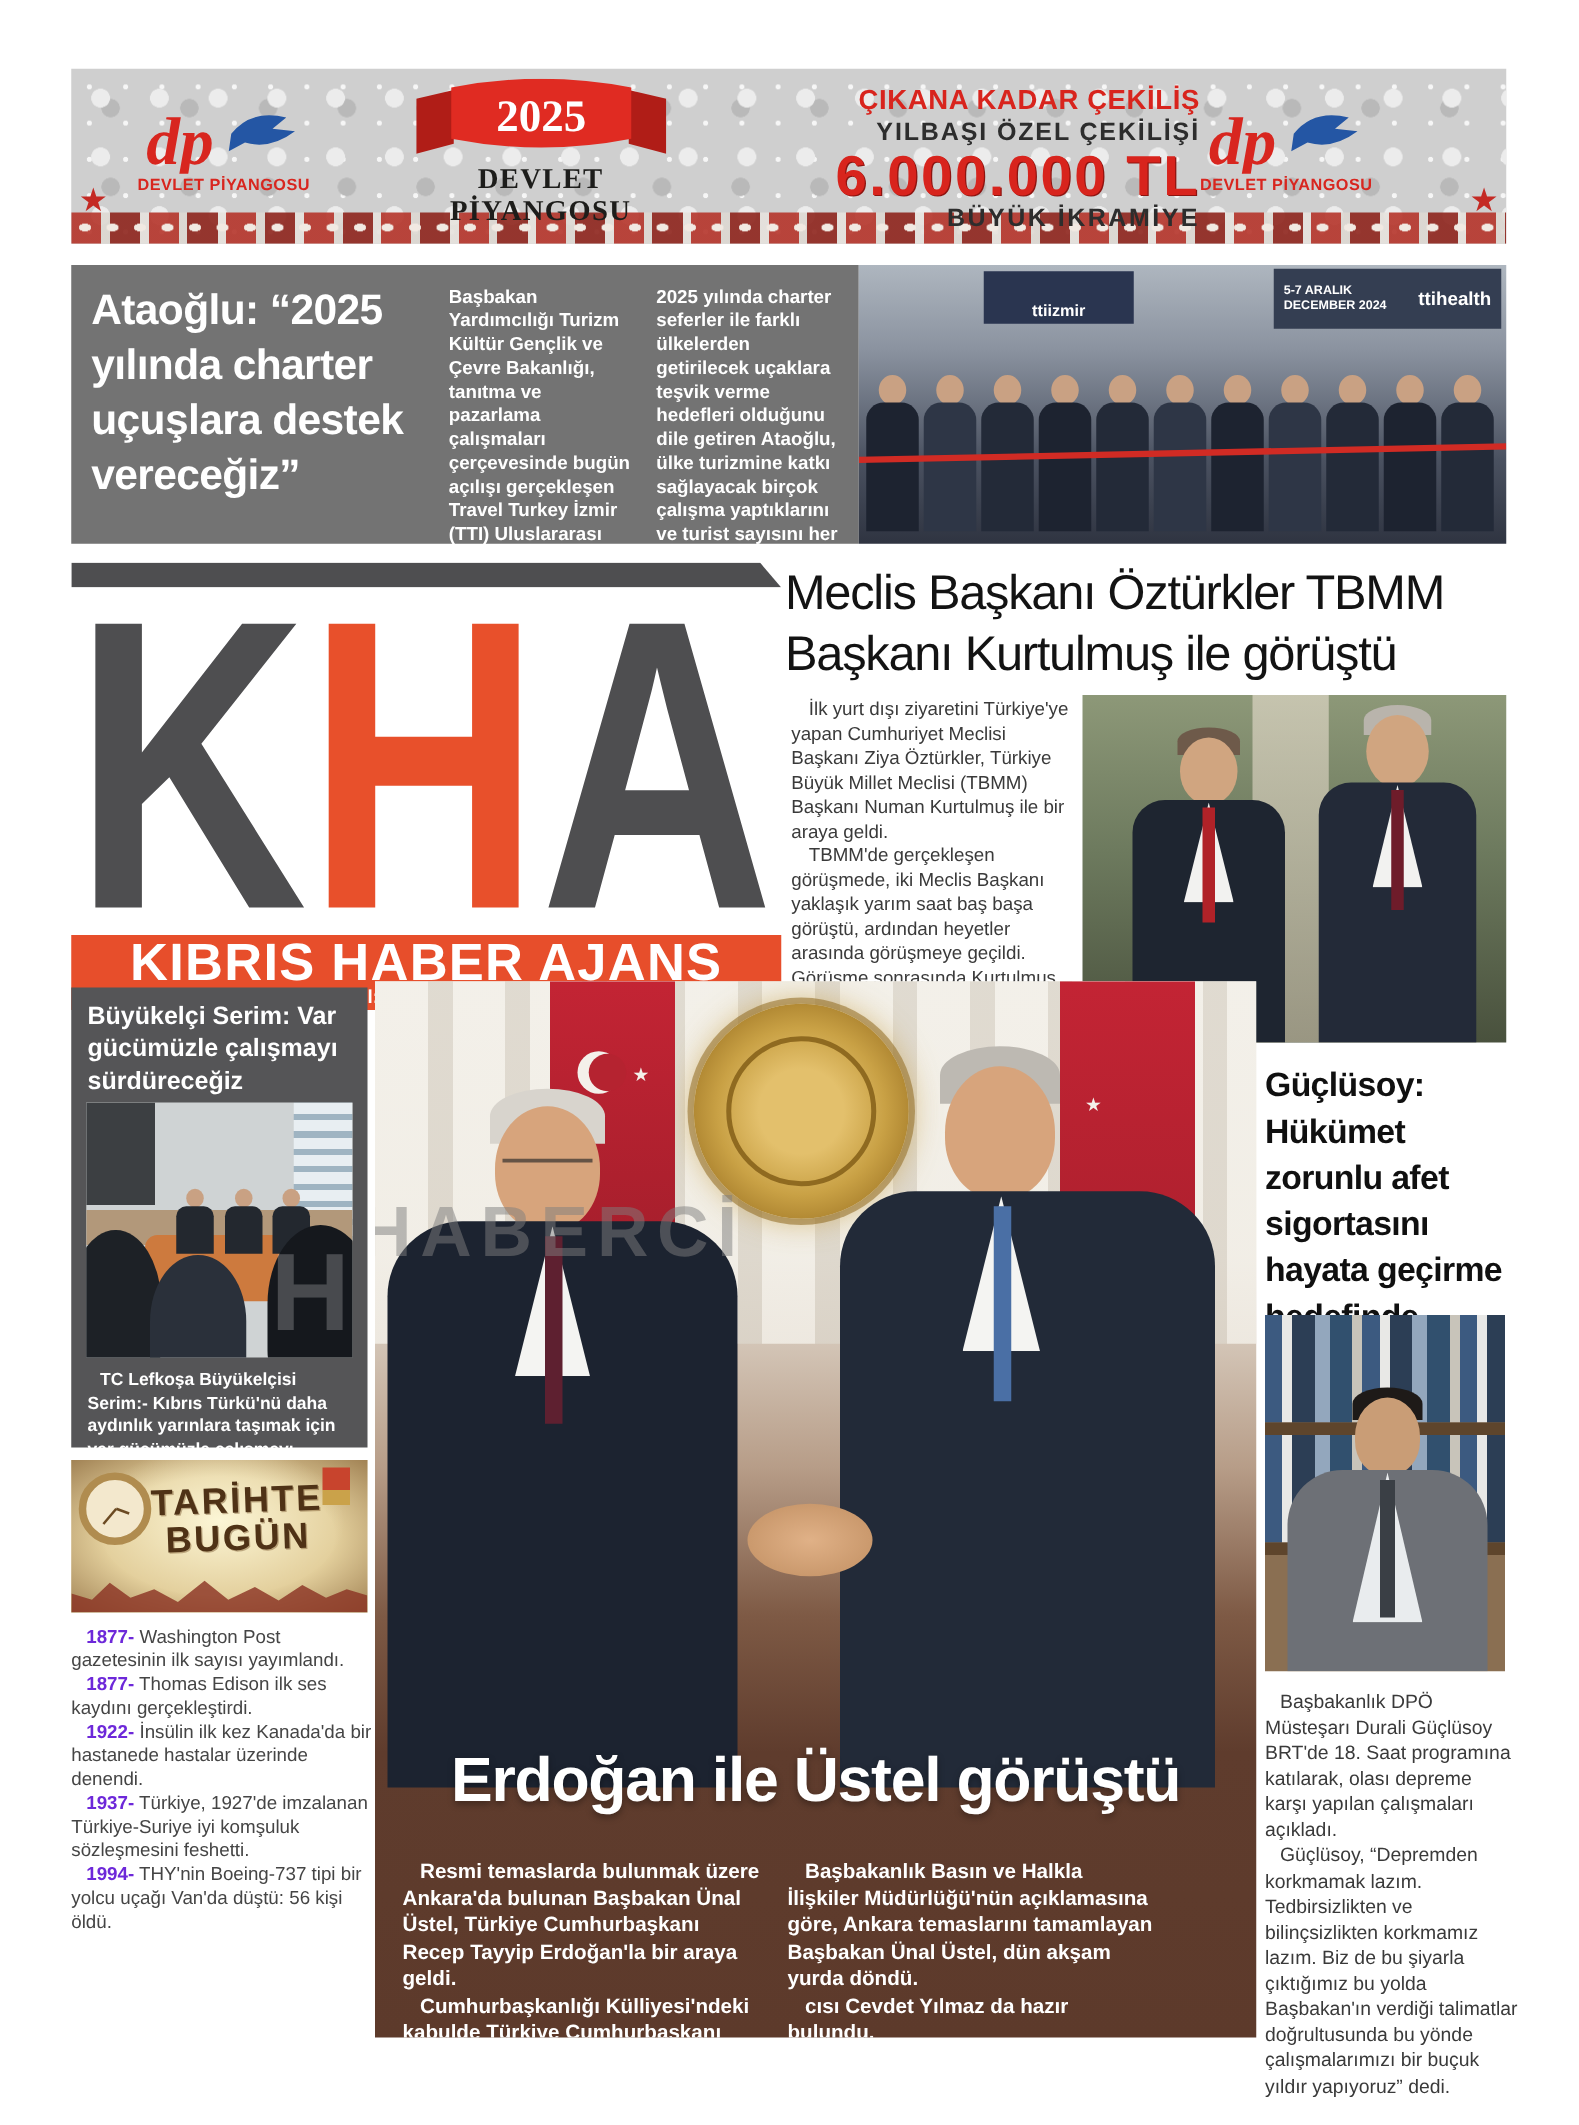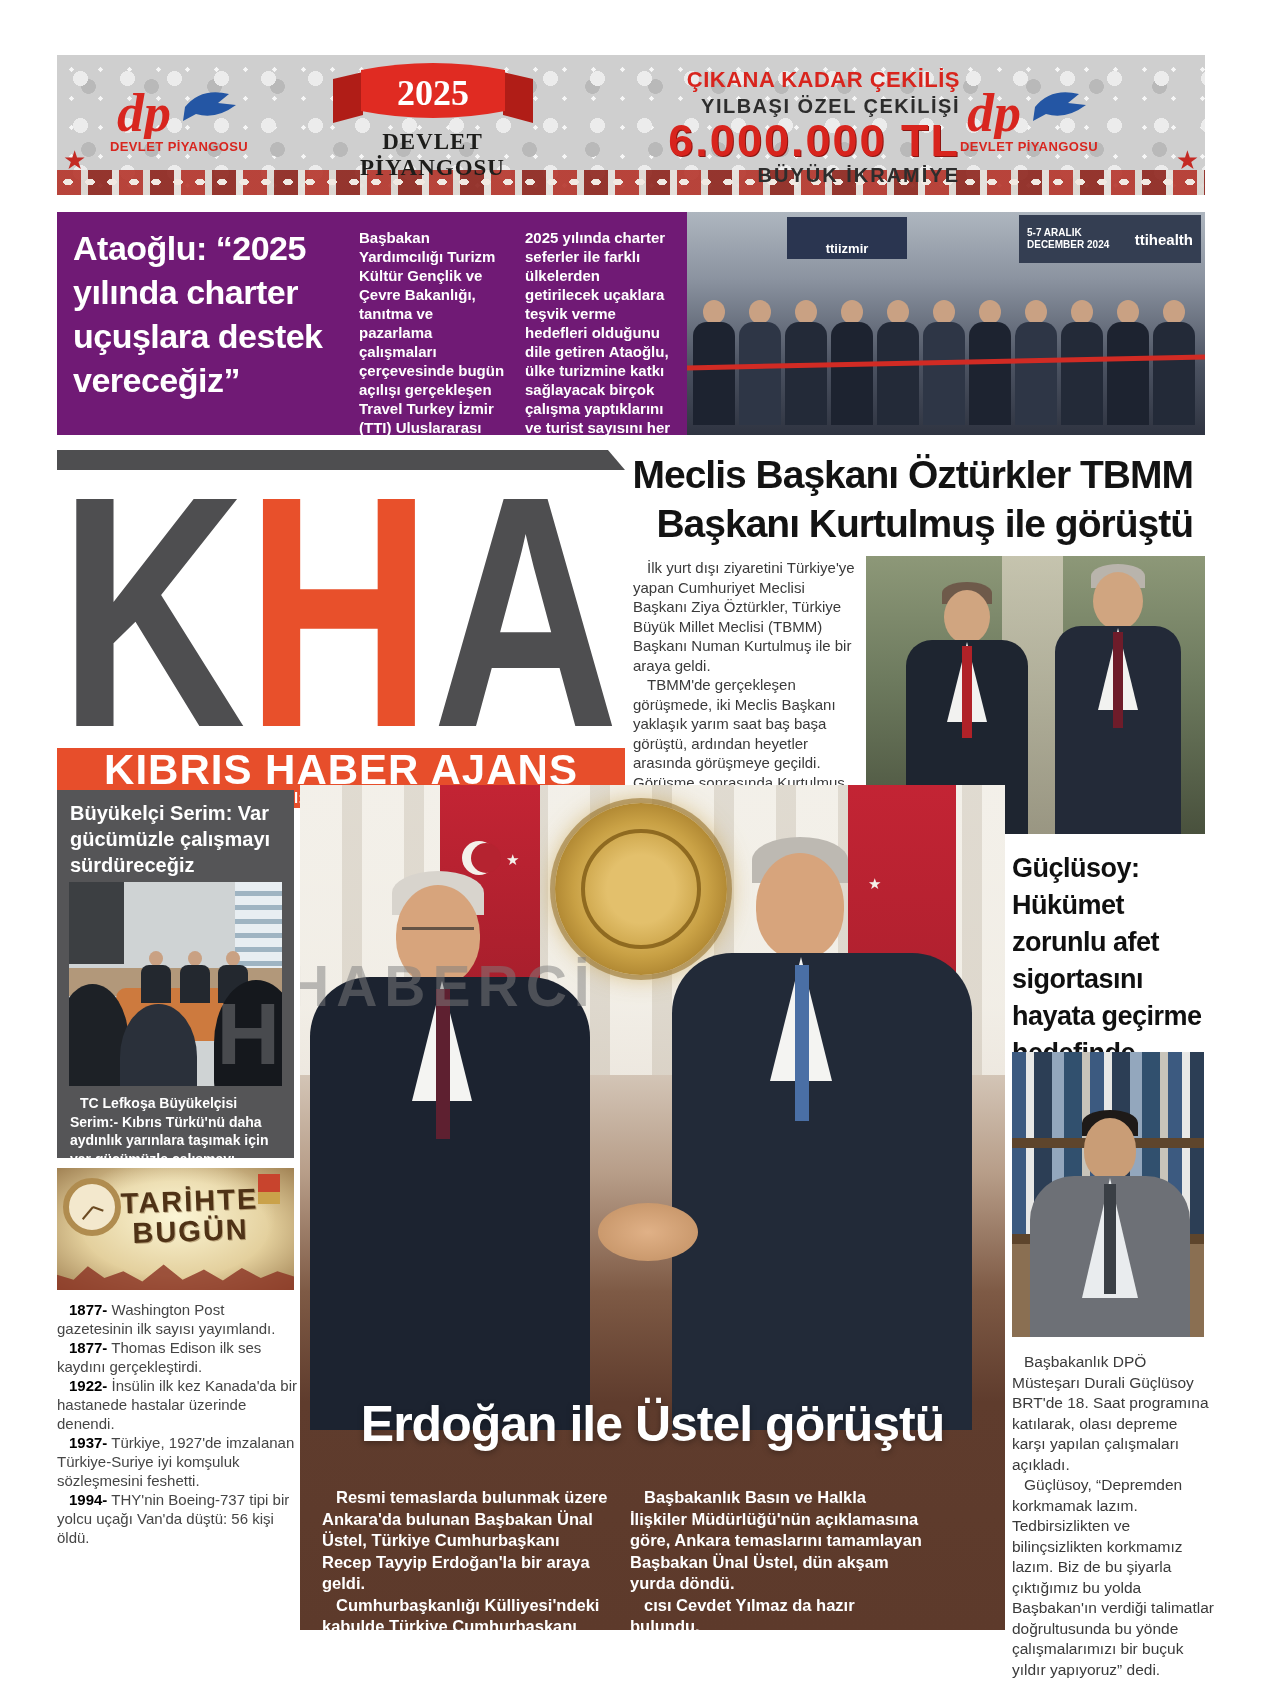--- a/index.html
+++ b/index.html
@@ -23,21 +23,21 @@
   .ribbon-name{font-family:"Liberation Serif",serif;font-weight:bold;color:#1d1d1b;
     font-size:23px;line-height:26px;letter-spacing:1px;}
   .promo{width:350px;text-align:right;}
   .promo-l1{color:#d8241d;font-weight:bold;font-size:22px;letter-spacing:.5px;}
   .promo-l2{color:#2d2d2d;font-weight:bold;font-size:20px;letter-spacing:1.5px;margin-top:2px;}
   .promo-prize{color:#d8241d;font-weight:bold;font-size:45px;letter-spacing:2px;line-height:46px;
     text-shadow:1px 1px 0 #8e1410;}
   .promo-l4{color:#2d2d2d;font-weight:bold;font-size:20px;letter-spacing:2px;}
 
   
-  .bluebox{left:57px;top:212px;width:630px;height:223px;background:#701a75;color:#fff;}
+  .bluebox{left:57px;top:212px;width:630px;height:223px;background:#737373;color:#fff;}
   .blue-hl{left:16px;top:14px;width:290px;font-size:34px;line-height:44px;font-weight:bold;letter-spacing:-.5px;}
   .blue-col{font-size:15px;line-height:19px;font-weight:bold;}
 
   
   .photoA{left:687px;top:212px;width:518px;height:223px;overflow:hidden;
     background:linear-gradient(180deg,#aeb6bf 0%,#8b93a0 30%,#4a5160 70%,#2f3441 100%);}
   .pa-board{position:absolute;color:#fff;font-weight:bold;}
   .pa-board.left{left:100px;top:5px;width:120px;height:42px;background:#2a3550;
     font-size:13px;display:flex;align-items:flex-end;justify-content:center;padding-bottom:3px;box-sizing:border-box;}
   .pa-board.right{right:4px;top:3px;width:182px;height:48px;background:#343e52;
@@ -55,21 +55,21 @@
   .kha-bar{left:57px;top:450px;width:568px;height:20px;background:#4e4e50;
     clip-path:polygon(0 0,97% 0,100% 100%,0 100%);}
   .kha-red{left:57px;top:748px;width:568px;height:60px;background:#e74e2b;color:#fff;}
   .kha-title{position:absolute;left:0;top:1px;width:100%;text-align:center;font-weight:bold;
     font-size:42px;letter-spacing:1px;line-height:42px;}
   .kha-info{position:absolute;left:12px;right:12px;bottom:2px;display:flex;gap:18px;
     font-size:15px;font-weight:bold;}
   .kha-info .sp{flex:1;}
 
   
-  .meclis-hl{left:588px;top:450px;width:605px;text-align:right;font-weight:bold;color:#131313;
+  .meclis-hl{left:628px;top:450px;width:605px;text-align:left;font-weight:normal;color:#131313;
     font-size:39px;line-height:49px;letter-spacing:-1px;}
   .meclis-body{left:633px;top:558px;width:228px;color:#3a3a3a;font-size:15px;line-height:19.5px;}
   .meclis-body p{margin:0;text-indent:14px;}
   .photoB{left:866px;top:556px;width:339px;height:278px;overflow:hidden;
     background:linear-gradient(180deg,#8d9878 0%,#6d7a5e 45%,#49513d 100%);}
   .pb-door{position:absolute;left:40%;top:0;width:18%;height:100%;background:linear-gradient(#d8d2c0,#b4ad99);opacity:.75;}
   .pb-fig{position:absolute;bottom:0;}
   .pb-head{position:absolute;border-radius:50%;background:#d0a580;}
   .pb-hair{position:absolute;border-radius:50% 50% 0 0;}
   .pb-body{position:absolute;border-radius:26px 26px 0 0;}
@@ -100,21 +100,21 @@
   .td-clock i{position:absolute;left:50%;top:50%;width:2px;height:16px;background:#6b4a22;transform:rotate(40deg);transform-origin:top;}
   .td-clock b{position:absolute;left:50%;top:50%;width:2px;height:11px;background:#6b4a22;transform:rotate(-70deg);transform-origin:top;}
   .td-title{position:absolute;left:58px;top:18px;width:150px;text-align:center;color:#4f3216;
     font-weight:bold;font-size:29px;line-height:30px;letter-spacing:2px;transform:rotate(-2deg);
     text-shadow:1px 1px 0 rgba(90,50,10,.35);}
   .td-ships{position:absolute;left:0;bottom:0;width:100%;height:34px;background:#8a3122;opacity:.8;
     clip-path:polygon(0 100%,0 55%,7% 70%,13% 30%,20% 65%,28% 45%,36% 75%,45% 25%,53% 70%,62% 40%,70% 72%,78% 35%,86% 65%,93% 45%,100% 60%,100% 100%);}
   .td-flag{position:absolute;right:14px;top:6px;width:22px;height:30px;background:linear-gradient(#c8442d 60%,#caa24a 60%);}
   .tb-list{left:57px;top:1300px;width:246px;color:#454545;font-size:15px;line-height:19px;}
   .tb-list p{margin:0;text-indent:12px;}
-  .tb-year{font-weight:bold;color:#000000;}
+  .tb-year{font-weight:bold;color:#6d28d9;}
 
   
   .erdo{left:300px;top:785px;width:705px;height:845px;overflow:hidden;
     background:linear-gradient(180deg,#efece6 0%,#e7e1d7 26%,#b79d88 46%,#7e5a45 60%,#5f3c2d 73%,#5d3a2b 100%);}
   .er-curtain{position:absolute;left:0;top:0;width:100%;height:290px;opacity:.8;
     background:repeating-linear-gradient(90deg,#f4f1ea 0 42px,#dcd6cb 42px 62px);}
   .er-seal{position:absolute;left:255px;top:18px;width:172px;height:172px;border-radius:50%;
     background:radial-gradient(circle,#e3c06c 0 28%,#c9a145 55%,#a87f2c 78%,#8f6a20 100%);
     box-shadow:0 0 0 5px rgba(143,106,32,.55),0 0 26px rgba(200,160,70,.8);}
   .er-seal::after{content:"";position:absolute;inset:26px;border-radius:50%;border:4px solid #8f6a20;}

